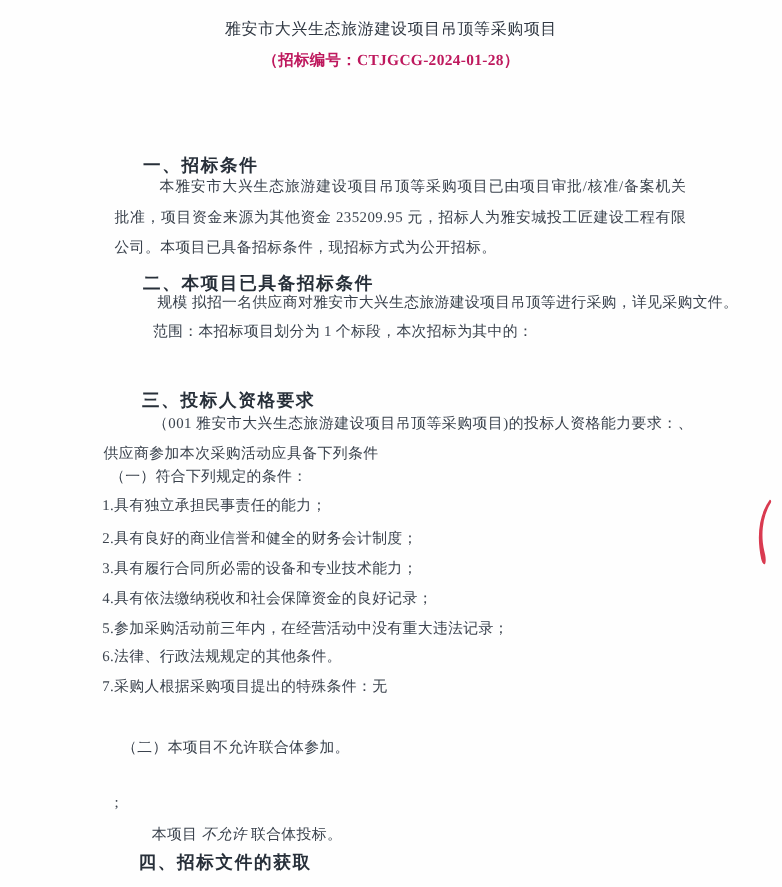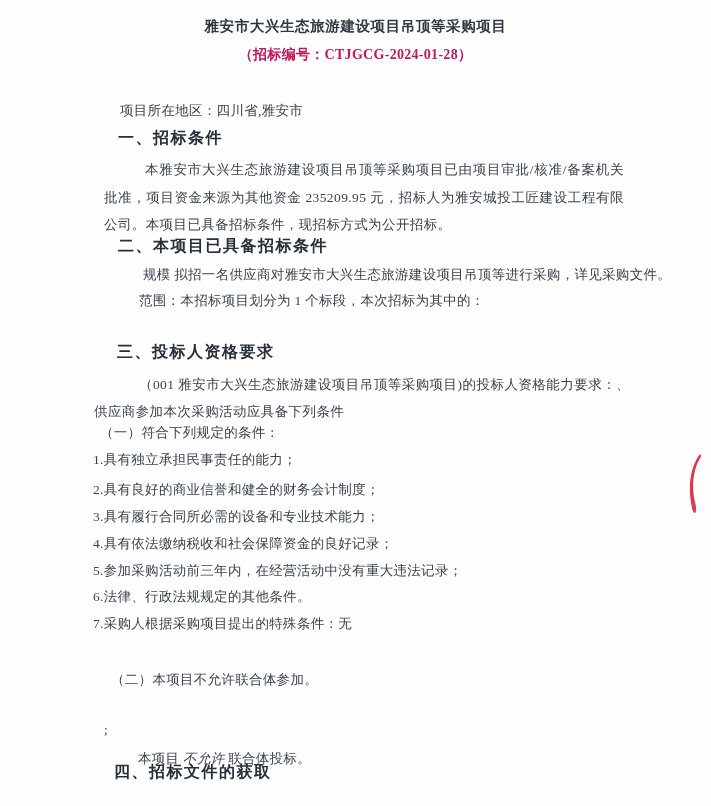--- a/index.html
+++ b/index.html
@@ -6,31 +6,31 @@
   .page{
     position:relative;
     width:711px;height:806px;
     background:#fefefe;
     overflow:hidden;
     font-family:"Liberation Serif","DejaVu Serif",serif;
     color:#3a424d;
   }
   .doc-title{
     position:absolute;top:17px;left:0;width:100%;
-    text-align:center;font-size:14.5px;font-weight:700;
+    text-align:center;font-size:14.5px;font-weight:400;
     color:#2f3742;letter-spacing:.6px;
   }
   .doc-subtitle{
     position:absolute;top:46px;left:0;width:100%;
     text-align:center;font-size:14px;font-weight:600;
     color:#be185d;letter-spacing:.3px;
   }
   .loc{position:absolute;left:120px;top:102px;font-size:13.5px;letter-spacing:.3px;}
   .h{
-    position:absolute;margin:0;
+    position:absolute;margin:12px;
     font-size:16px;font-weight:700;color:#272f39;letter-spacing:1.5px;
   }
   .s1h{left:118px;top:128px;}
   .s2h{left:118px;top:236px;}
   .s3h{left:117px;top:342px;}
   .s4h{left:114px;top:762px;}
   .para{
     position:absolute;margin:0;text-align:justify;
     font-size:13.5px;letter-spacing:.4px;
   }
@@ -51,21 +51,20 @@
   .seal{position:absolute;left:686px;top:449px;width:16px;height:72px;}
 </style>
 </head>
 <body>
 
 <div class="page">
 
   <div class="doc-title">雅安市大兴生态旅游建设项目吊顶等采购项目</div>
   <div class="doc-subtitle">（招标编号：CTJGCG-2024-01-28）</div>
 
-  <div class="loc bl">项目所在地区：四川省,雅安市</div>
 
   <h2 class="h s1h">一、招标条件</h2>
   <p class="para p1">本雅安市大兴生态旅游建设项目吊顶等采购项目已由项目审批/核准/备案机关批准，项目资金来源为其他资金 235209.95 元，招标人为雅安城投工匠建设工程有限公司。本项目已具备招标条件，现招标方式为公开招标。</p>
 
   <h2 class="h s2h">二、本项目已具备招标条件</h2>
   <div class="bl scale">规模 拟招一名供应商对雅安市大兴生态旅游建设项目吊顶等进行采购，详见采购文件。</div>
   <div class="bl scope">范围：本招标项目划分为 1 个标段，本次招标为其中的：</div>
 
   <h2 class="h s3h">三、投标人资格要求</h2>
   <p class="para p2">（001 雅安市大兴生态旅游建设项目吊顶等采购项目)的投标人资格能力要求：、供应商参加本次采购活动应具备下列条件</p>

